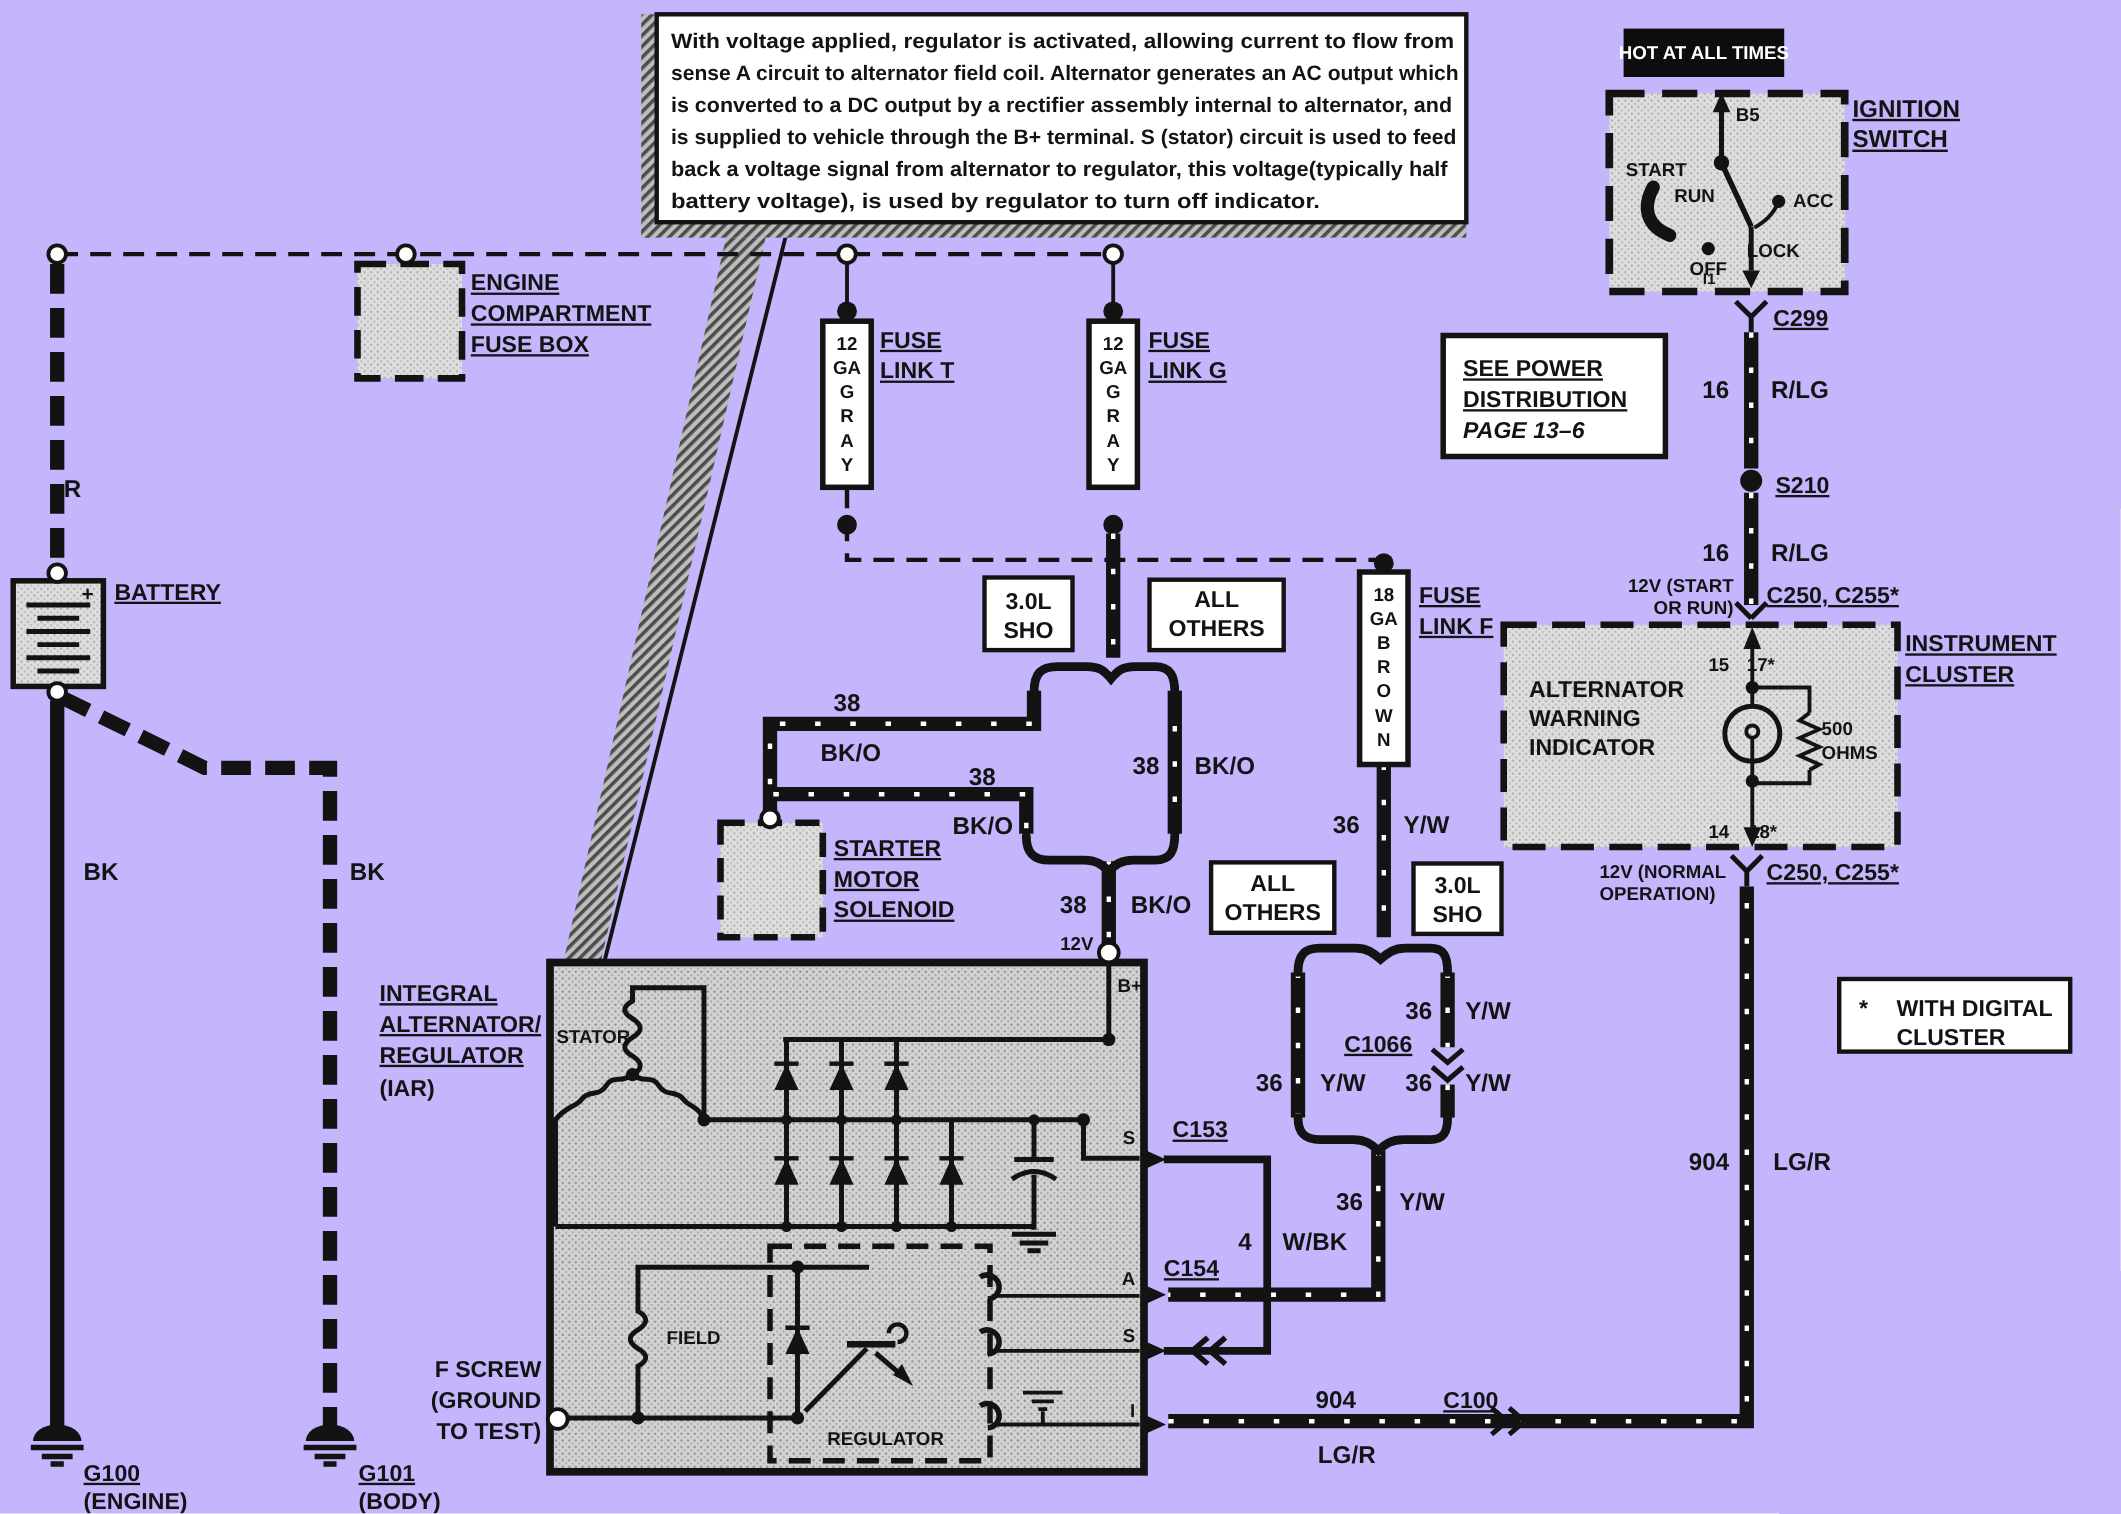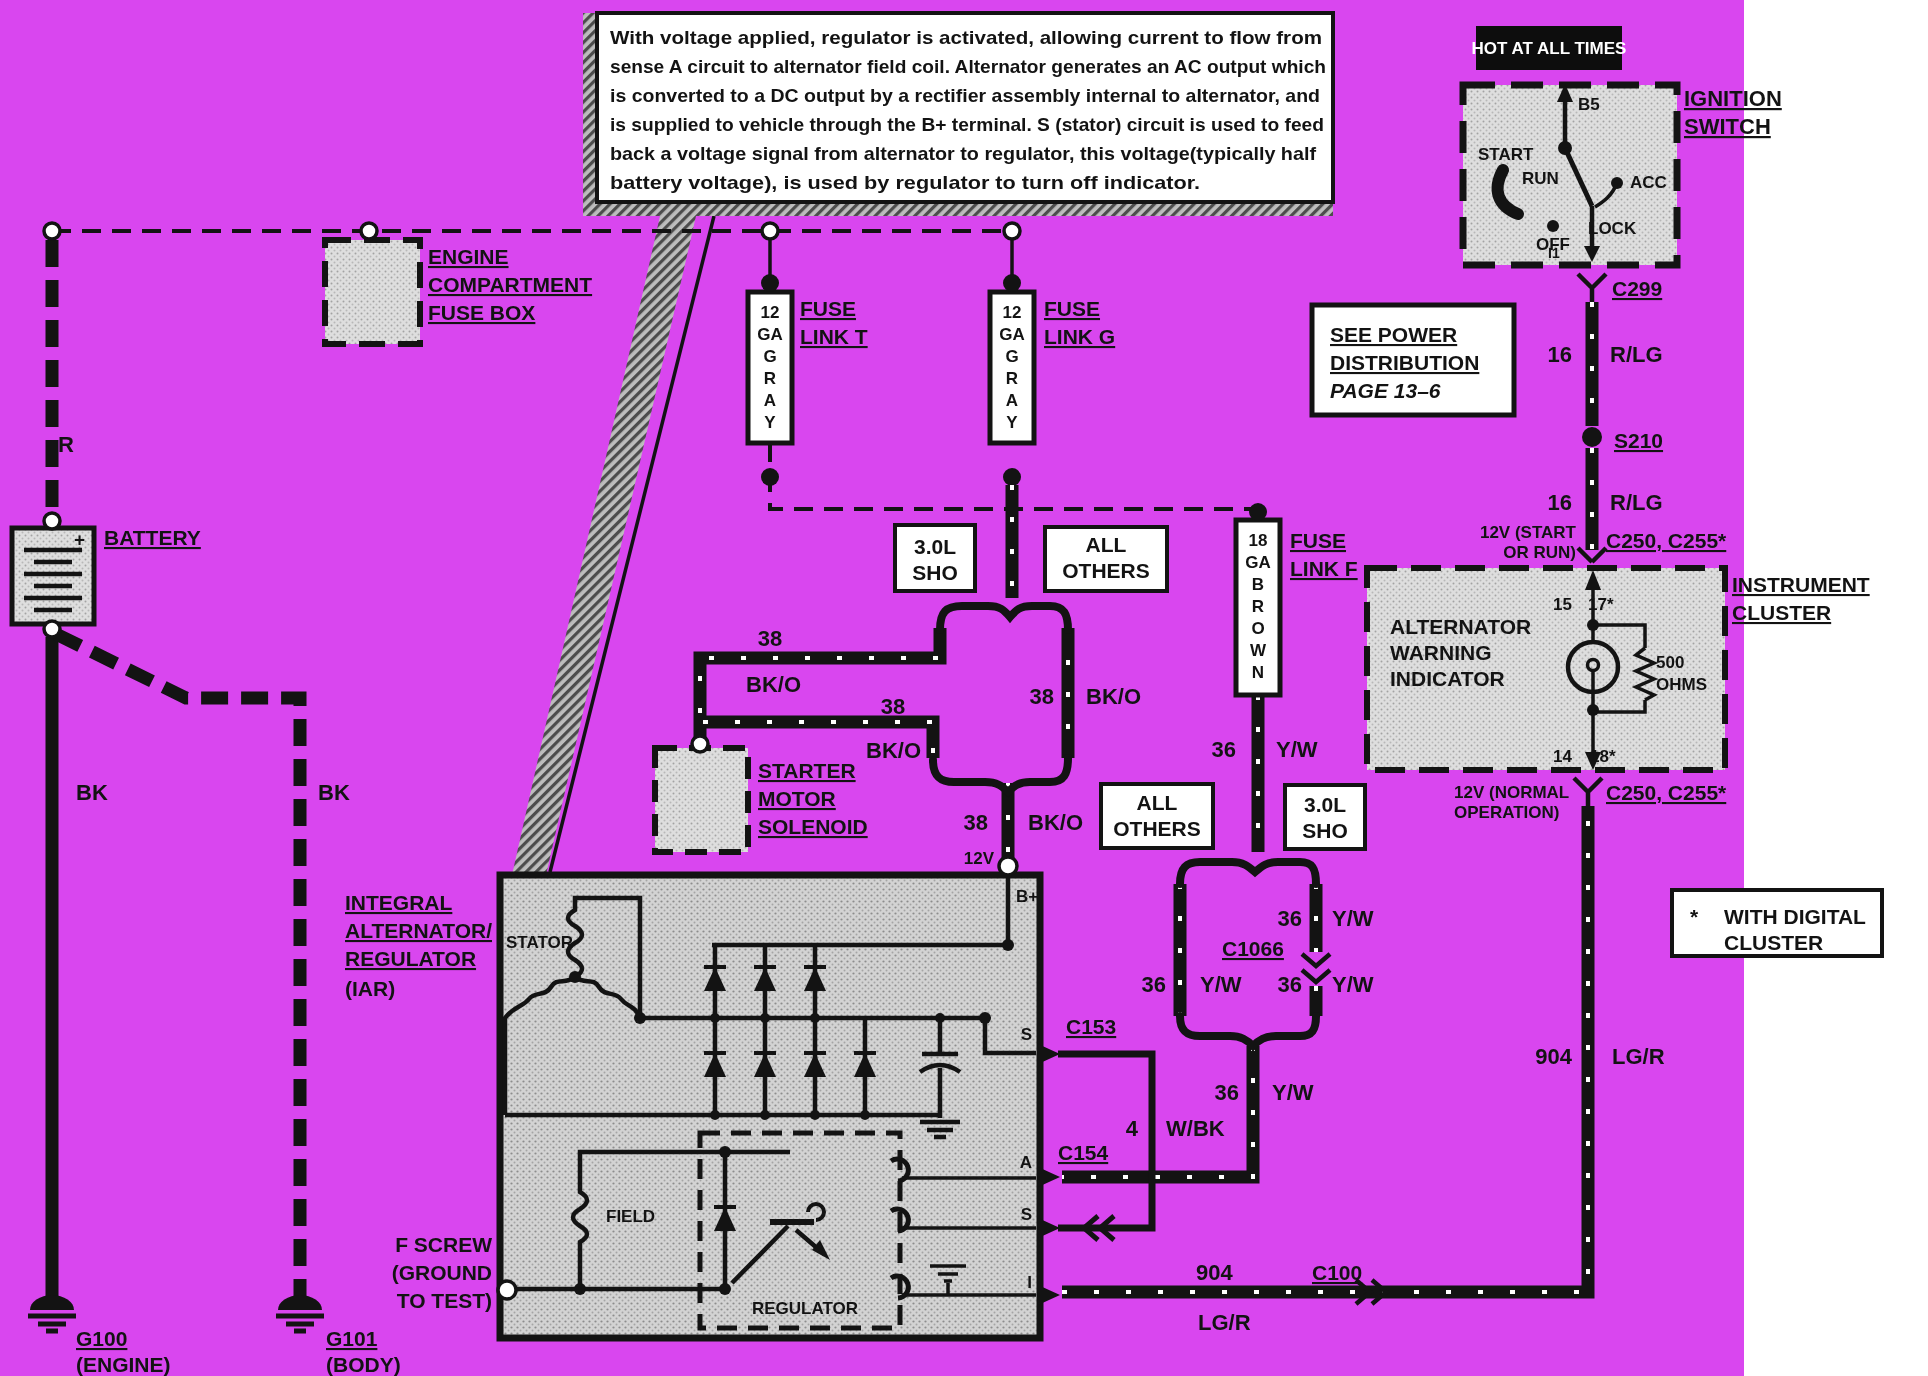--- a/index.html
+++ b/index.html
@@ -1,16 +1,16 @@
 <!DOCTYPE html>
 <html><head>
 <meta charset="utf-8">
 <style>
   html,body{margin:0;padding:0;background:#fff;}
-  #stage{width:1744px;height:1376px;position:relative;background:#d946ef;text-align:center;}
+  #stage{width:1928px;height:1376px;position:relative;background:#c4b5fd;text-align:center;}
   svg{display:block;}
   svg text{font-family:"Liberation Sans",sans-serif;font-weight:bold;fill:#131313;}
   .t14{font-size:14px}.t17{font-size:17px}.t19{font-size:19px}.t21{font-size:21px}.t22{font-size:22px}
   .u{text-decoration:underline}
   .it{font-style:italic}
   .mid{text-anchor:middle}.end{text-anchor:end}
   .tw{fill:#fff}
   .wire{stroke:#131313;fill:none}
   .w3{stroke-width:3.5}.w4{stroke-width:4.5}.w5{stroke-width:5}.w6{stroke-width:7}
   .hw{stroke:#131313;stroke-width:13;fill:none}

